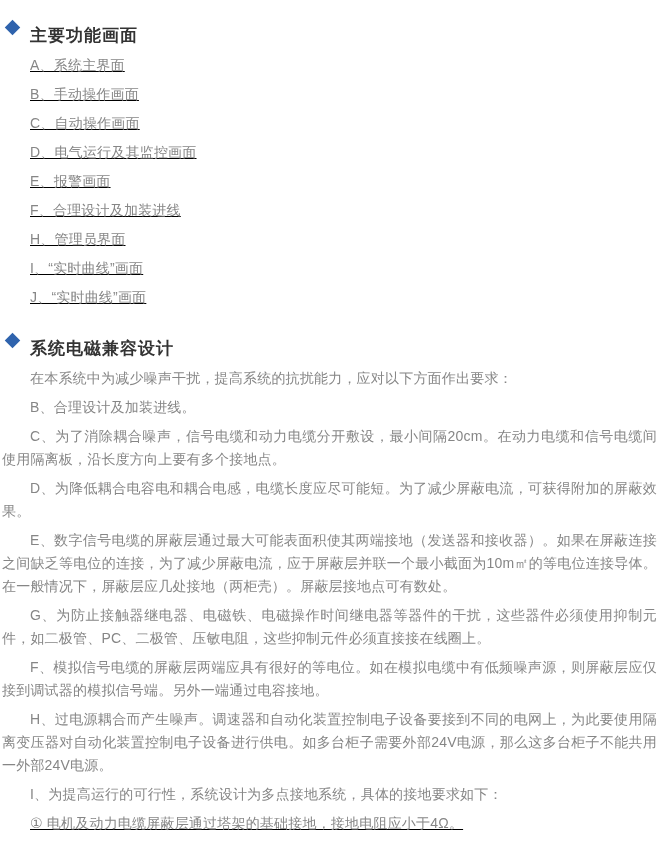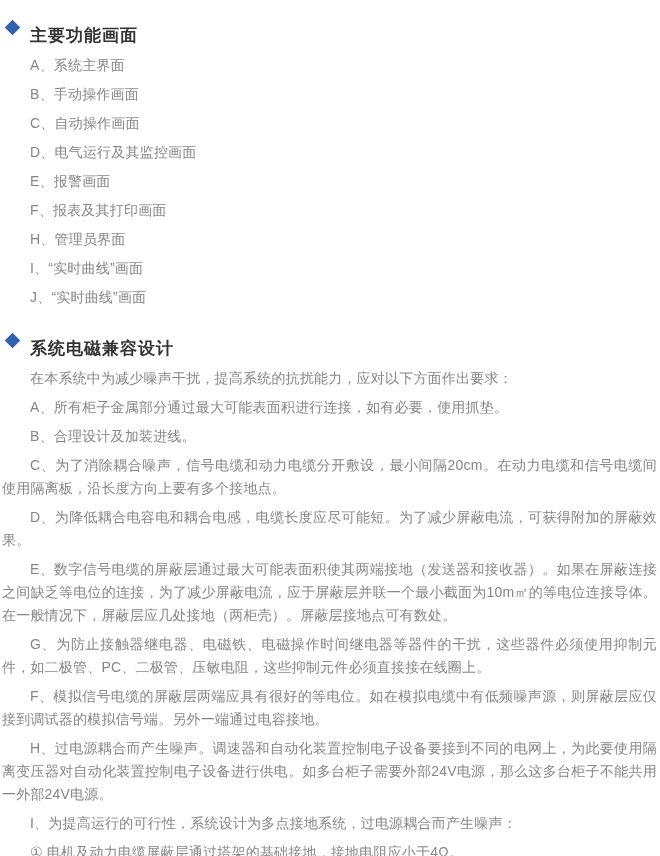--- a/index.html
+++ b/index.html
@@ -39,62 +39,61 @@
   .para {
     font-size: 14px;
     color: #868686;
     line-height: 23px;
     text-indent: 2em;
     margin: 0 0 6px 0;
     text-align: justify;
     letter-spacing: 0.2px;
   }
   .section-emc { margin-top: 12px; }
-  .list-block { margin-bottom: 2px; }
+  .list-block { margin-bottom: 2px; text-decoration: underline; }
 </style>
 </head>
 <body>
 
 <div class="page">
 
   <div class="section-main">
     <div class="section-header">
       <span class="diamond"></span>
       <span class="section-title">主要功能画面</span>
     </div>
     <div class="list-block">
       <div class="para">A、系统主界面</div>
       <div class="para">B、手动操作画面</div>
       <div class="para">C、自动操作画面</div>
       <div class="para">D、电气运行及其监控画面</div>
       <div class="para">E、报警画面</div>
-      <div class="para">F、报表及其打印画面</div>
+      <div class="para">F、合理设计及加装进线</div>
       <div class="para">H、管理员界面</div>
       <div class="para">I、“实时曲线”画面</div>
       <div class="para">J、“实时曲线”画面</div>
     </div>
   </div>
 
   <div class="section-emc">
     <div class="section-header">
       <span class="diamond"></span>
       <span class="section-title">系统电磁兼容设计</span>
     </div>
 
     <div class="para">在本系统中为减少噪声干扰，提高系统的抗扰能力，应对以下方面作出要求：</div>
 
-    <div class="para">A、所有柜子金属部分通过最大可能表面积进行连接，如有必要，使用抓垫。</div>
     <div class="para">B、合理设计及加装进线。</div>
     <div class="para">C、为了消除耦合噪声，信号电缆和动力电缆分开敷设，最小间隔20cm。在动力电缆和信号电缆间使用隔离板，沿长度方向上要有多个接地点。</div>
     <div class="para">D、为降低耦合电容电和耦合电感，电缆长度应尽可能短。为了减少屏蔽电流，可获得附加的屏蔽效果。</div>
     <div class="para">E、数字信号电缆的屏蔽层通过最大可能表面积使其两端接地（发送器和接收器）。如果在屏蔽连接之间缺乏等电位的连接，为了减少屏蔽电流，应于屏蔽层并联一个最小截面为10m㎡的等电位连接导体。在一般情况下，屏蔽层应几处接地（两柜壳）。屏蔽层接地点可有数处。</div>
     <div class="para">G、为防止接触器继电器、电磁铁、电磁操作时间继电器等器件的干扰，这些器件必须使用抑制元件，如二极管、PC、二极管、压敏电阻，这些抑制元件必须直接接在线圈上。</div>
     <div class="para">F、模拟信号电缆的屏蔽层两端应具有很好的等电位。如在模拟电缆中有低频噪声源，则屏蔽层应仅接到调试器的模拟信号端。另外一端通过电容接地。</div>
     <div class="para">H、过电源耦合而产生噪声。调速器和自动化装置控制电子设备要接到不同的电网上，为此要使用隔离变压器对自动化装置控制电子设备进行供电。如多台柜子需要外部24V电源，那么这多台柜子不能共用一外部24V电源。</div>
-    <div class="para">I、为提高运行的可行性，系统设计为多点接地系统，过电源耦合而产生噪声：</div>
+    <div class="para">I、为提高运行的可行性，系统设计为多点接地系统，具体的接地要求如下：</div>
 
     <div class="list-block">
       <div class="para">① 电机及动力电缆屏蔽层通过塔架的基础接地，接地电阻应小于4Ω。</div>
 
     </div>
   </div>
 
 </div>
 
 </body></html>

